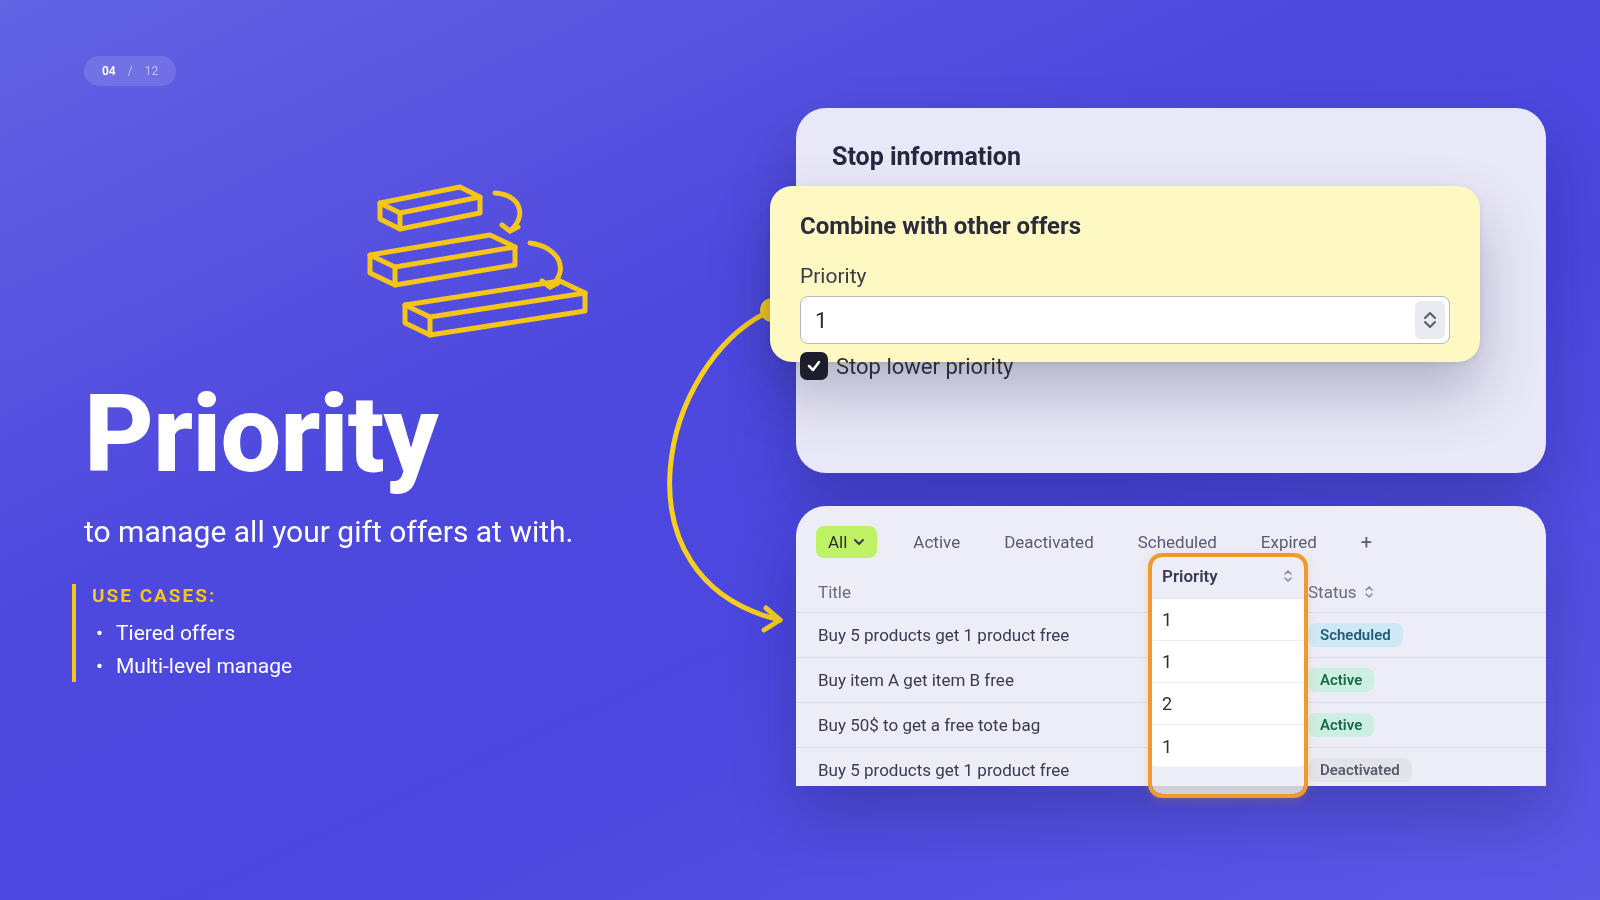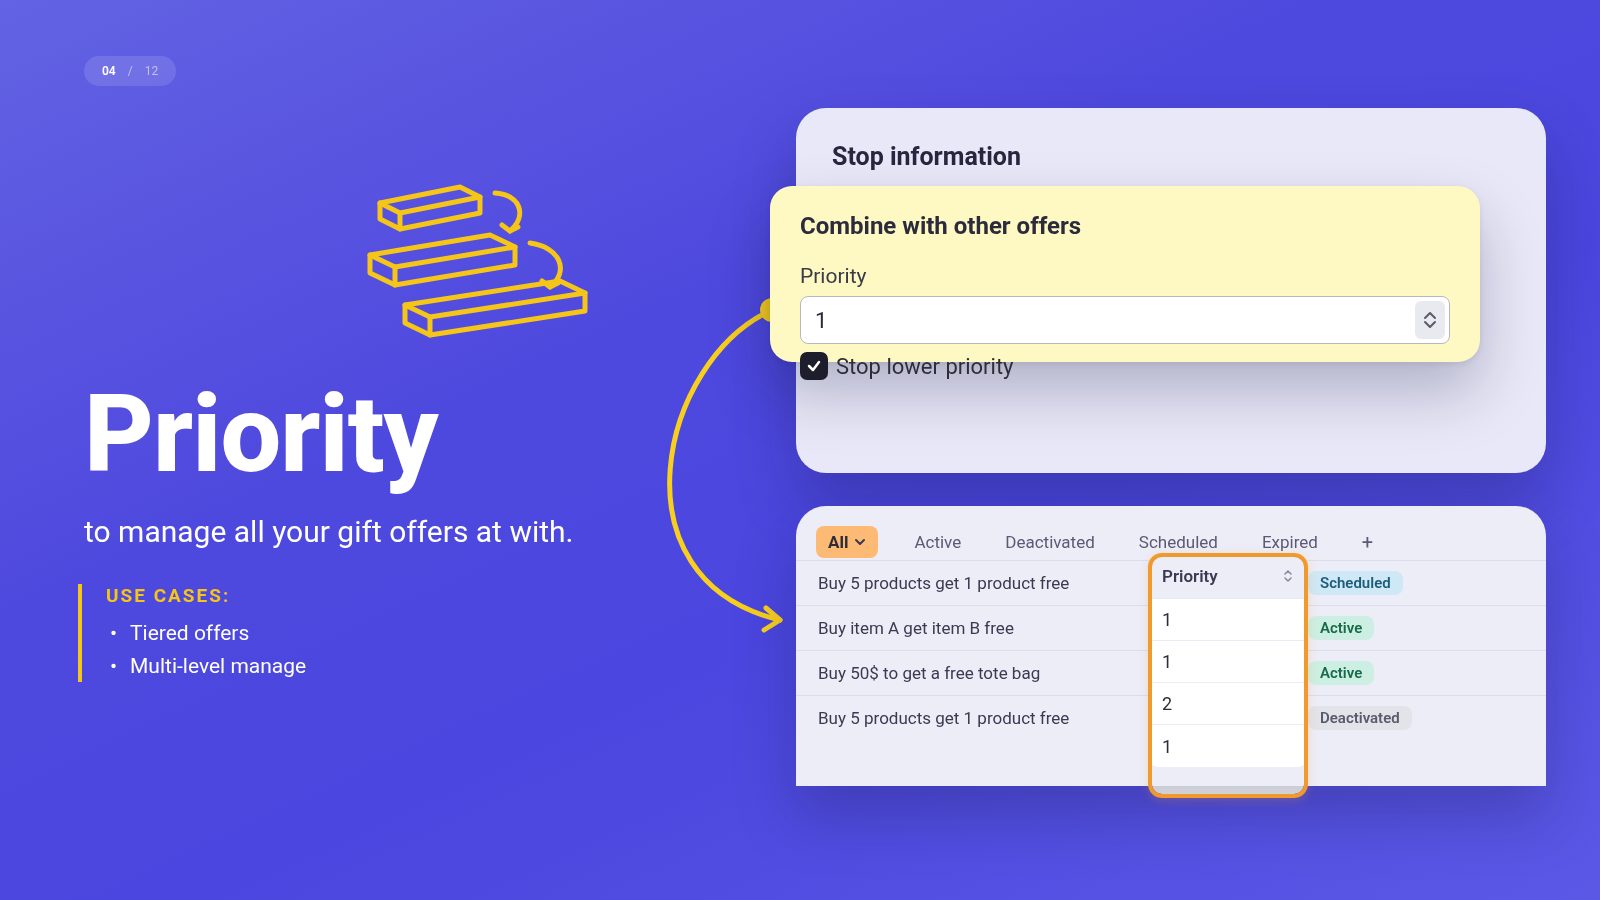--- a/index.html
+++ b/index.html
@@ -22,21 +22,21 @@
   .hero-illus {
     position: absolute; left: 360px; top: 175px; width: 260px; height: 170px;
   }
 
   
   .title-block { position: absolute; left: 84px; top: 380px; }
   .title-block h1 { font-size: 108px; font-weight: 800; letter-spacing: -1px; line-height: 1; }
   .title-block .sub { margin-top: 26px; font-size: 30px; font-weight: 400; color: #fff; }
 
   
-  .usecases { position: absolute; left: 78px; top: 584px; border-left: 4px solid #f5c518; padding-left: 24px; }
+  .usecases { position: absolute; left: 72px; top: 584px; border-left: 4px solid #f5c518; padding-left: 16px; }
   .usecases .hd { color: #f5c518; font-weight: 700; font-size: 19px; letter-spacing: 2px; text-transform: uppercase; }
   .usecases ul { margin-top: 10px; list-style: none; }
   .usecases li { font-size: 21px; line-height: 1.55; color: #fff; position: relative; padding-left: 24px; }
   .usecases li::before { content: "•"; position: absolute; left: 4px; color: #fff; }
 
   
   .connector { position: absolute; left: 600px; top: 300px; width: 260px; height: 380px; pointer-events: none; }
   .golddot { position: absolute; left: 760px; top: 298px; width: 24px; height: 24px; border-radius: 50%; background: #f8cf1d; box-shadow: 0 0 0 1px rgba(0,0,0,0.04); }
 
   
@@ -84,22 +84,22 @@
     position: absolute; left: 796px; top: 506px;
     width: 750px; height: 280px;
     background: #ededf8; border-radius: 30px 30px 0 0;
     box-shadow: 0 30px 60px rgba(20,20,60,0.25);
     color: #3a3a52; padding: 18px 0 0 0;
     overflow: hidden;
   }
   .tabs { display: flex; align-items: center; gap: 28px; padding: 0 20px; font-size: 17px; }
   .tab { color: #5a5a74; padding: 6px 8px; }
   .tab.active {
-    color: #2d2d3a; background: #fdba74;
-    border-radius: 8px; padding: 6px 12px; display: inline-flex; align-items: center; gap: 6px; font-weight: bold;
+    color: #2d2d3a; background: #bef264;
+    border-radius: 8px; padding: 6px 12px; display: inline-flex; align-items: center; gap: 6px;
   }
   .tab-add { color: #5a5a74; font-size: 20px; }
 
   .theadrow {
     margin-top: 12px; display: grid;
     grid-template-columns: 330px 160px 180px 80px;
     padding: 10px 22px; color: #6a6a84; font-size: 17px;
     align-items: center;
   }
   .th { display: inline-flex; align-items: center; gap: 6px; }
@@ -240,20 +240,31 @@
           <path d="M2 4 L6 8 L10 4" fill="none" stroke="#3a3a52" stroke-width="2" stroke-linecap="round" stroke-linejoin="round"></path>
         </svg>
     </span>
     <span class="tab">Active</span>
     <span class="tab">Deactivated</span>
     <span class="tab">Scheduled</span>
     <span class="tab">Expired</span>
     <span class="tab tab-add">+</span>
   </div>
 
+  <div class="theadrow">
+    <span class="th">Title</span>
+    <span class="th" style="visibility:hidden"></span>
+    <span class="th">
+      <span>Status</span>
+      <svg width="12" height="14" viewBox="0 0 12 14">
+          <path d="M3 5 L6 2 L9 5 M3 9 L6 12 L9 9" fill="none" stroke="#8a8aa0" stroke-width="1.6" stroke-linecap="round" stroke-linejoin="round"></path>
+        </svg>
+    </span>
+    <span class="th"></span>
+  </div>
 
   <div class="body-rows">
     <div class="row first">
       <span class="title-cell">Buy 5 products get 1 product free</span>
       <span class="pcell"></span>
       <span><span class="badge scheduled">Scheduled</span></span>
 
     </div>
     <div class="row">
       <span class="title-cell">Buy item A get item B free</span>

